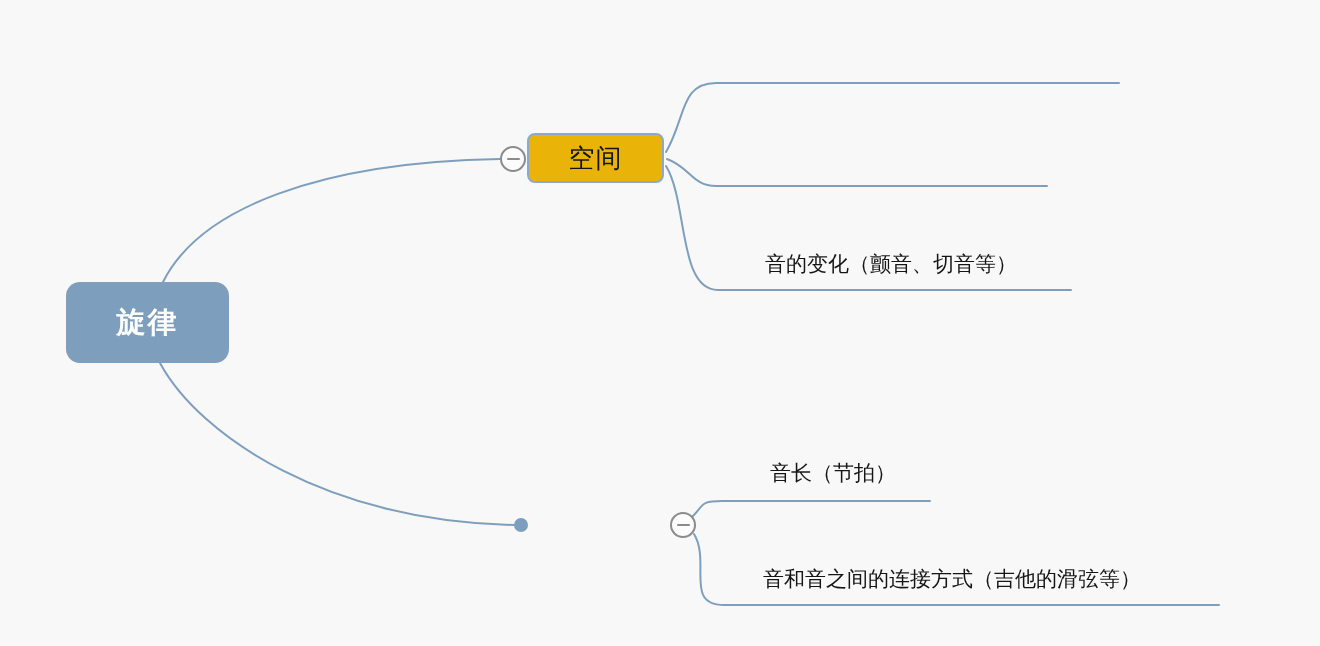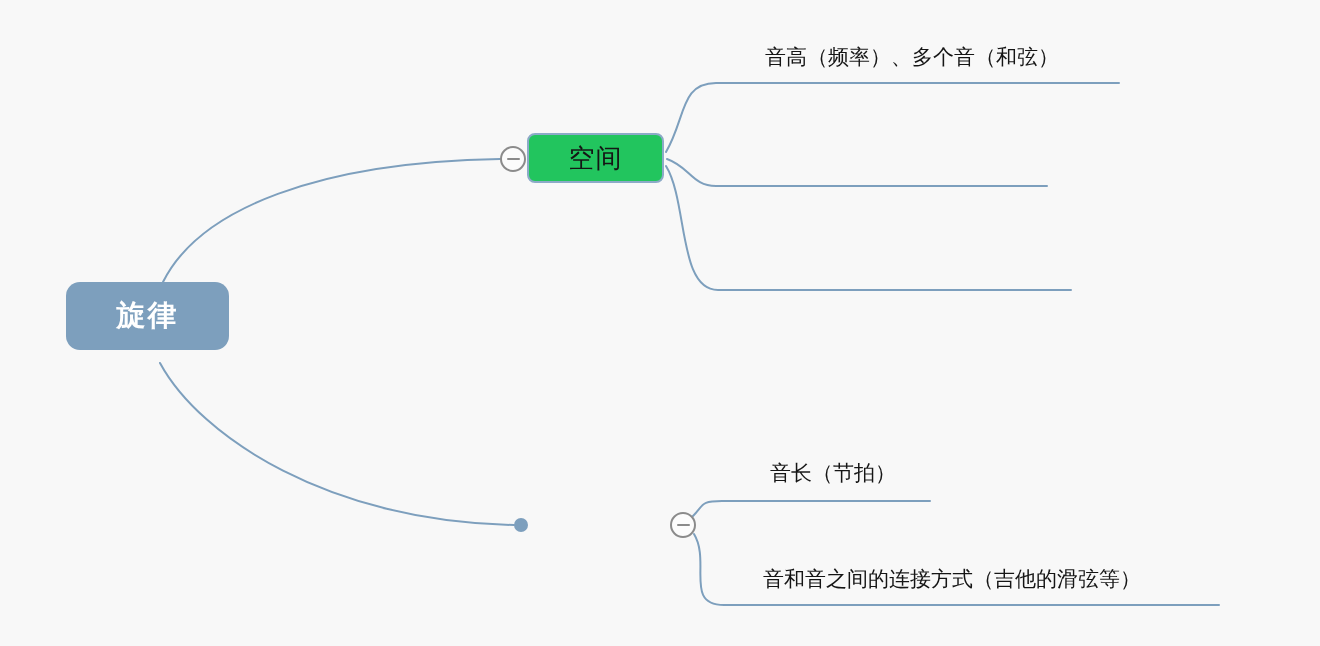--- a/index.html
+++ b/index.html
@@ -25,36 +25,36 @@
   }
   svg.connectors path {
     fill: none;
     stroke: #7d9fbd;
     stroke-width: 2;
     stroke-linecap: round;
   }
   .root-node {
     position: absolute;
     left: 66px; top: 282px;
-    width: 163px; height: 68px;
+    width: 163px; height: 81px;
     background: #7d9fbd;
     border-radius: 14px;
     display: flex;
     align-items: center;
     justify-content: center;
     color: #ffffff;
     font-size: 29px;
     font-weight: bold;
     letter-spacing: 2px;
     cursor: pointer;
   }
   .branch-node {
     position: absolute;
     width: 137px; height: 50px;
-    background: #22c55e;
+    background: #eab308;
     border: 2px solid #8caac7;
     border-radius: 8px;
     box-sizing: border-box;
     display: flex;
     align-items: center;
     justify-content: center;
     color: #151515;
     font-size: 26px;
     letter-spacing: 1px;
     cursor: pointer;
@@ -128,21 +128,21 @@
     <span>空间</span>
   </div>
 
   <div class="conn-dot"></div>
 
 
   <div class="collapse-btn collapse-time">
     <span class="dash"></span>
   </div>
 
-  <div class="leaf-label leaf-1">音高（频率）、多个音（和弦）</div>
 
 
+  <div class="leaf-label leaf-3">音的变化（颤音、切音等）</div>
 
   <div class="leaf-label leaf-4">音长（节拍）</div>
 
   <div class="leaf-label leaf-5">音和音之间的连接方式（吉他的滑弦等）</div>
 
 </div>
 
 </body></html>

